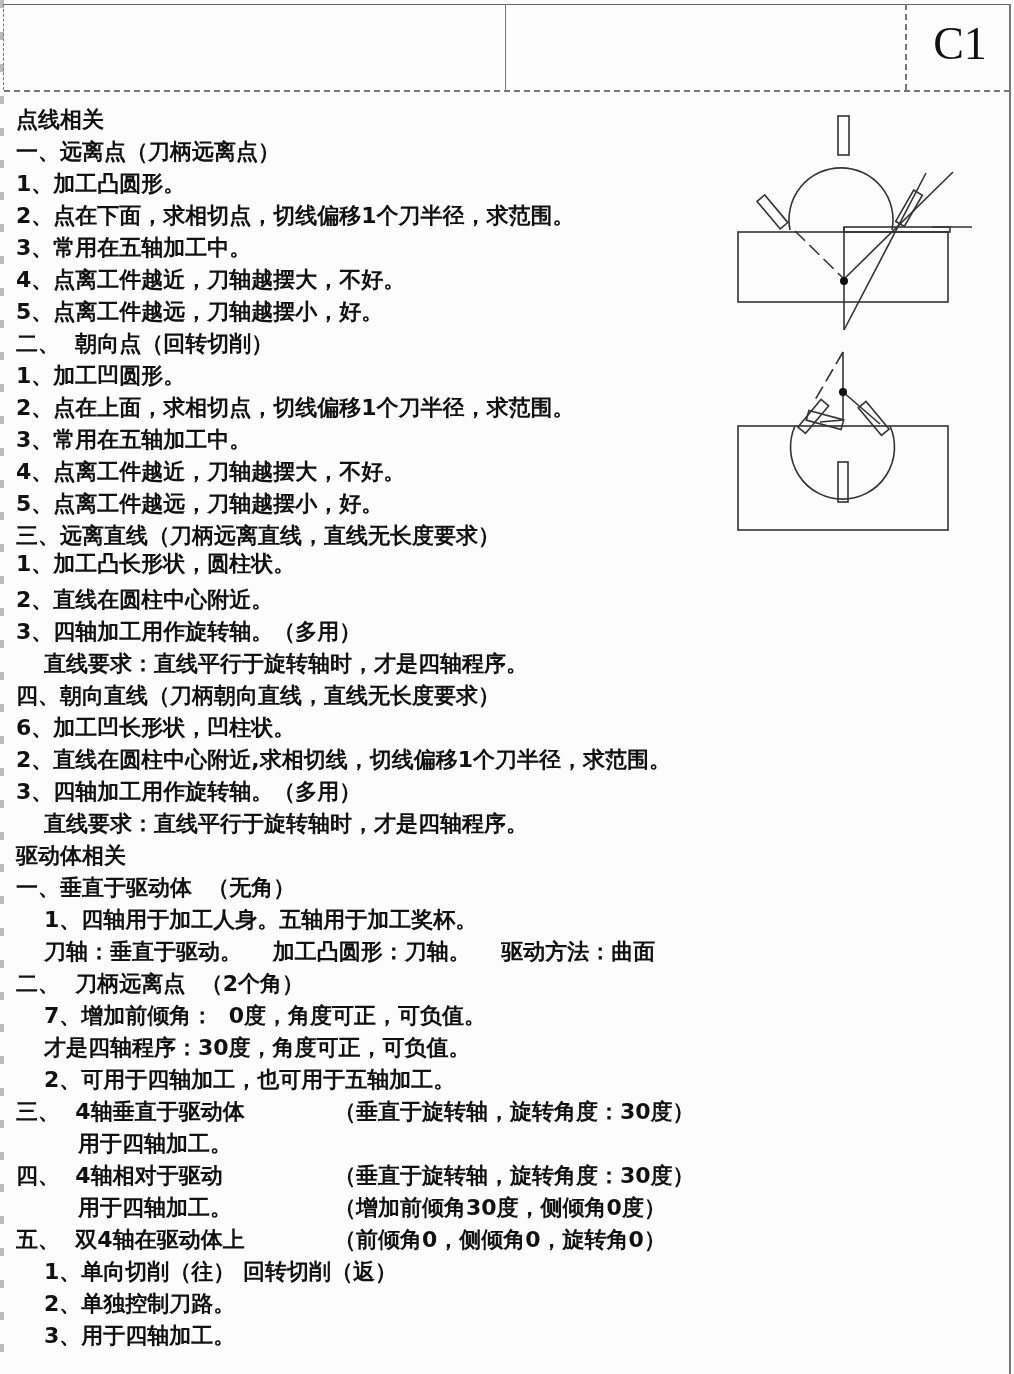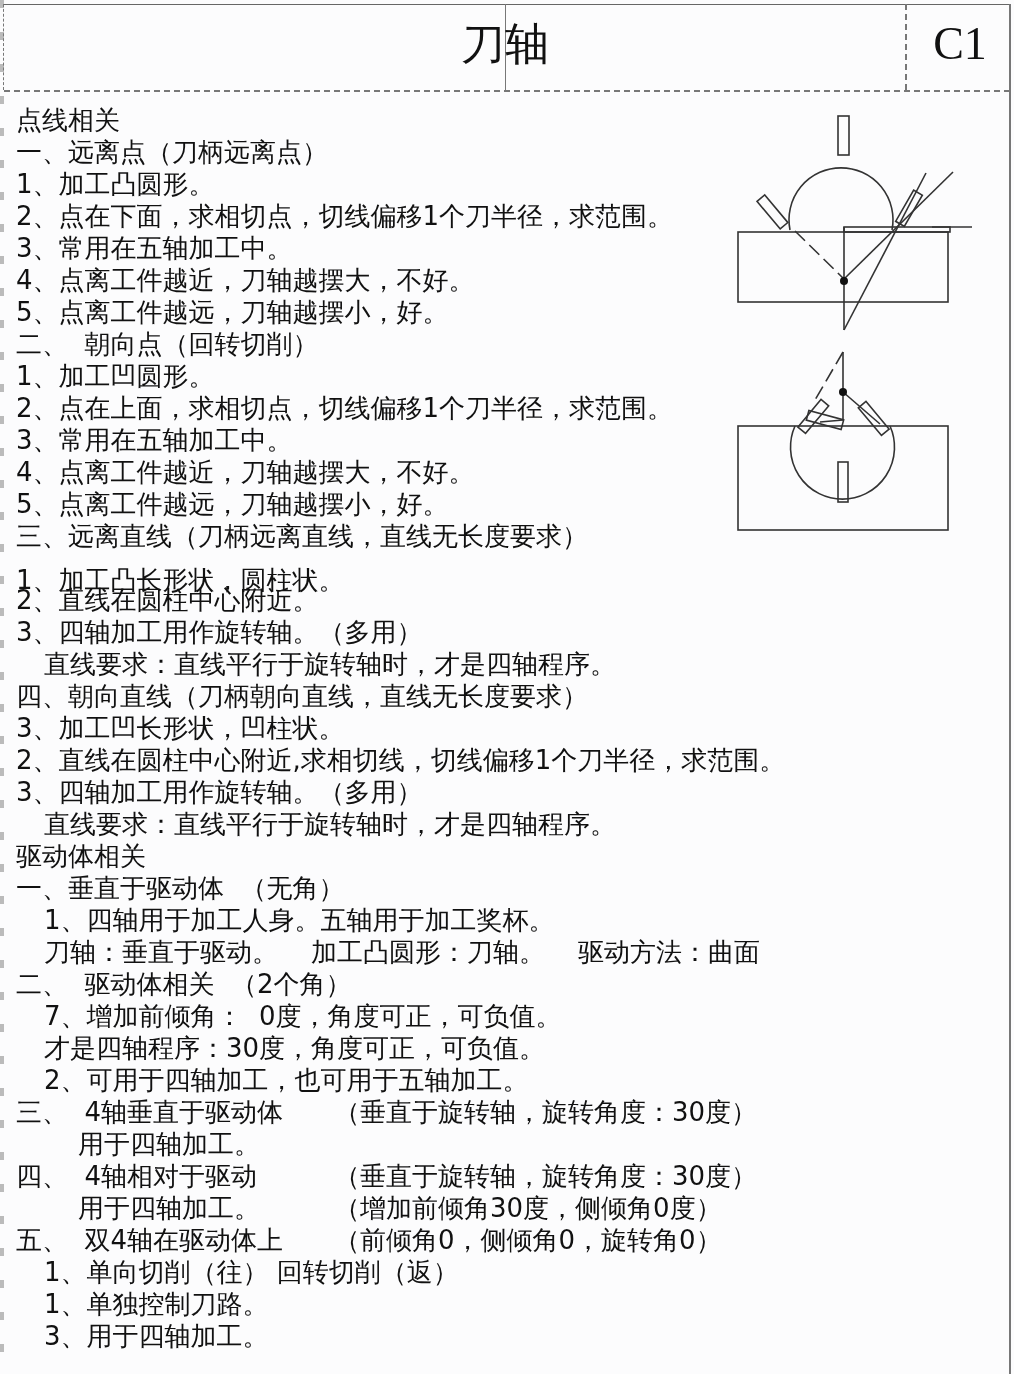--- a/index.html
+++ b/index.html
@@ -15,93 +15,92 @@
     .header-left-dash { position: absolute; left: 3px; top: 4px; height: 86px; width: 0;
       border-left: 1px dashed #777; }
     .header-mid-line { position: absolute; left: 505px; top: 4px; height: 88px; width: 1px; background: #777; }
     .header-right-dash { position: absolute; left: 905px; top: 4px; height: 86px; width: 0;
       border-left: 2px dashed #777; }
     .title { position: absolute; left: 440px; top: 14px; width: 130px; text-align: center;
       font-family: "DejaVu Serif", serif; font-size: 44px; line-height: 60px; font-weight: normal; }
     .code { position: absolute; left: 920px; top: 14px; width: 80px; text-align: center;
       font-family: "Liberation Serif", serif; font-size: 46px; line-height: 60px; }
     .lines { position: absolute; left: 16px; top: 104px; }
-    .line { position: absolute; left: 0; white-space: pre; font-size: 26px; line-height: 32px;
-      font-weight: normal; letter-spacing: 0px; }
+    .line { position: absolute; left: 0; white-space: pre; font-size: 22px; line-height: 32px;
+      font-weight: bold; letter-spacing: 0px; }
     .ind1 { left: 28px; }
     .ind2 { left: 62px; }
     .col2 { left: 318px; }
     .diagram { position: absolute; }
   </style>
 </head>
 <body>
 
 <div class="page">
   <div class="top-border"></div>
   <div class="right-border"></div>
   <div class="left-ticks"></div>
   <div class="header-left-dash"></div>
   <div class="header-mid-line"></div>
   <div class="header-right-dash"></div>
   <div class="header-dash-bottom"></div>
 
-  <div class="title">刀轴</div>
   <div class="code">C1</div>
 
   <div class="lines">
     <div class="line" style="top:0px">点线相关</div>
     <div class="line" style="top:32px">一、远离点（刀柄远离点）</div>
     <div class="line" style="top:64px">1、加工凸圆形。</div>
     <div class="line" style="top:96px">2、点在下面，求相切点，切线偏移1个刀半径，求范围。</div>
     <div class="line" style="top:128px">3、常用在五轴加工中。</div>
     <div class="line" style="top:160px">4、点离工件越近，刀轴越摆大，不好。</div>
     <div class="line" style="top:192px">5、点离工件越远，刀轴越摆小，好。</div>
 
     <div class="line" style="top:224px">二、  朝向点（回转切削）</div>
     <div class="line" style="top:256px">1、加工凹圆形。</div>
     <div class="line" style="top:288px">2、点在上面，求相切点，切线偏移1个刀半径，求范围。</div>
     <div class="line" style="top:320px">3、常用在五轴加工中。</div>
     <div class="line" style="top:352px">4、点离工件越近，刀轴越摆大，不好。</div>
     <div class="line" style="top:384px">5、点离工件越远，刀轴越摆小，好。</div>
 
     <div class="line" style="top:416px">三、远离直线（刀柄远离直线，直线无长度要求）</div>
-    <div class="line" style="top:460px">1、加工凸长形状，圆柱状。</div>
+    <div class="line" style="top:444px">1、加工凸长形状，圆柱状。</div>
     <div class="line" style="top:480px">2、直线在圆柱中心附近。</div>
     <div class="line" style="top:512px">3、四轴加工用作旋转轴。（多用）</div>
     <div class="line ind1" style="top:544px">直线要求：直线平行于旋转轴时，才是四轴程序。</div>
 
     <div class="line" style="top:576px">四、朝向直线（刀柄朝向直线，直线无长度要求）</div>
-    <div class="line" style="top:608px">3、加工凹长形状，凹柱状。</div>
+    <div class="line" style="top:608px">6、加工凹长形状，凹柱状。</div>
     <div class="line" style="top:640px">2、直线在圆柱中心附近,求相切线，切线偏移1个刀半径，求范围。</div>
     <div class="line" style="top:672px">3、四轴加工用作旋转轴。（多用）</div>
     <div class="line ind1" style="top:704px">直线要求：直线平行于旋转轴时，才是四轴程序。</div>
 
     <div class="line" style="top:736px">驱动体相关</div>
     <div class="line" style="top:768px">一、垂直于驱动体  （无角）</div>
     <div class="line ind1" style="top:800px">1、四轴用于加工人身。五轴用于加工奖杯。</div>
     <div class="line ind1" style="top:832px">刀轴：垂直于驱动。    加工凸圆形：刀轴。    驱动方法：曲面</div>
 
-    <div class="line" style="top:864px">二、  驱动体相关  （2个角）</div>
+    <div class="line" style="top:864px">二、  刀柄远离点  （2个角）</div>
     <div class="line ind1" style="top:896px">7、增加前倾角：  0度，角度可正，可负值。</div>
     <div class="line ind1" style="top:928px">才是四轴程序：30度，角度可正，可负值。</div>
     <div class="line ind1" style="top:960px">2、可用于四轴加工，也可用于五轴加工。</div>
 
     <div class="line" style="top:992px">三、  4轴垂直于驱动体</div>
     <div class="line col2" style="top:992px">（垂直于旋转轴，旋转角度：30度）</div>
     <div class="line ind2" style="top:1024px">用于四轴加工。</div>
 
     <div class="line" style="top:1056px">四、  4轴相对于驱动</div>
     <div class="line col2" style="top:1056px">（垂直于旋转轴，旋转角度：30度）</div>
     <div class="line ind2" style="top:1088px">用于四轴加工。</div>
     <div class="line col2" style="top:1088px">（增加前倾角30度，侧倾角0度）</div>
 
     <div class="line" style="top:1120px">五、  双4轴在驱动体上</div>
     <div class="line col2" style="top:1120px">（前倾角0，侧倾角0，旋转角0）</div>
     <div class="line ind1" style="top:1152px">1、单向切削（往） 回转切削（返）</div>
-    <div class="line ind1" style="top:1184px">1、单独控制刀路。</div>
+    <div class="line ind1" style="top:1184px">2、单独控制刀路。</div>
     <div class="line ind1" style="top:1216px">3、用于四轴加工。</div>
   </div>
 
   <svg class="diagram" style="left:720px; top:105px" width="294" height="235" viewBox="0 0 294 235">
     <g fill="none" stroke="#333" stroke-width="1.6">
       <rect x="18" y="127" width="210" height="70"></rect>
       <path d="M70 125 A52 52 0 1 1 172 125"></path>
       <rect x="118" y="11" width="11" height="39"></rect>
       <path d="M124 50 l0 0"></path>
       <g transform="rotate(-40 55 110)">

